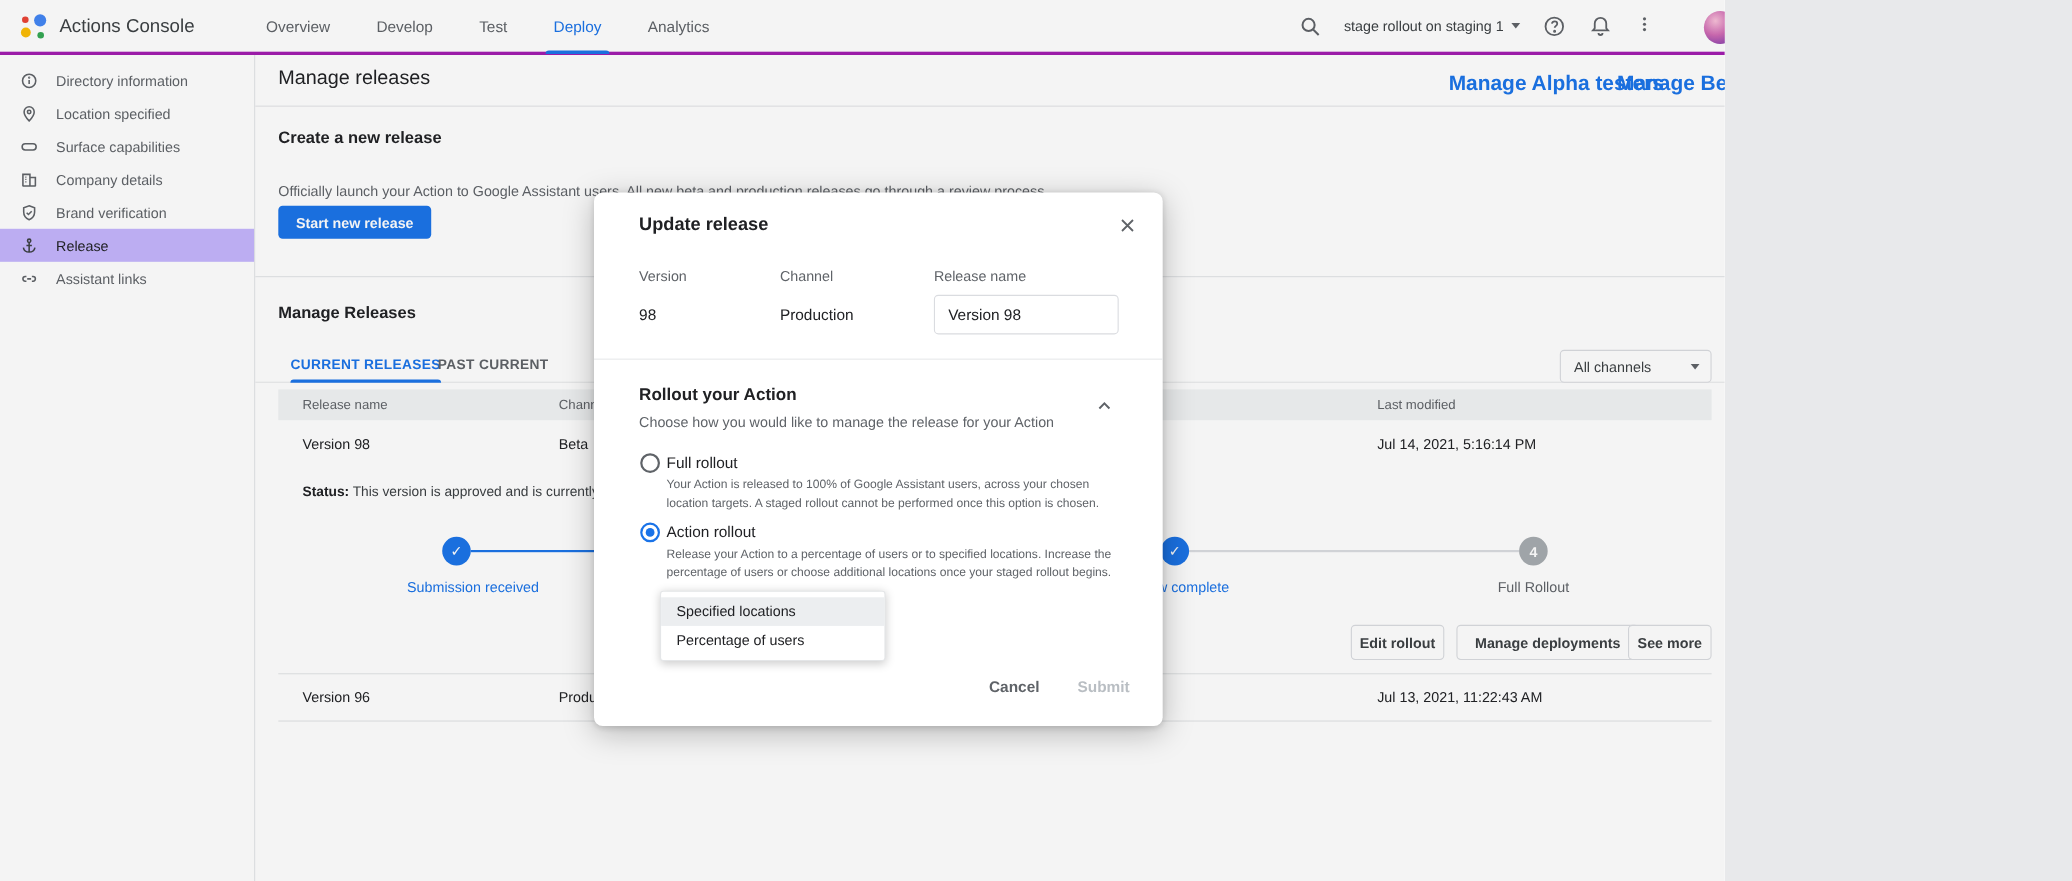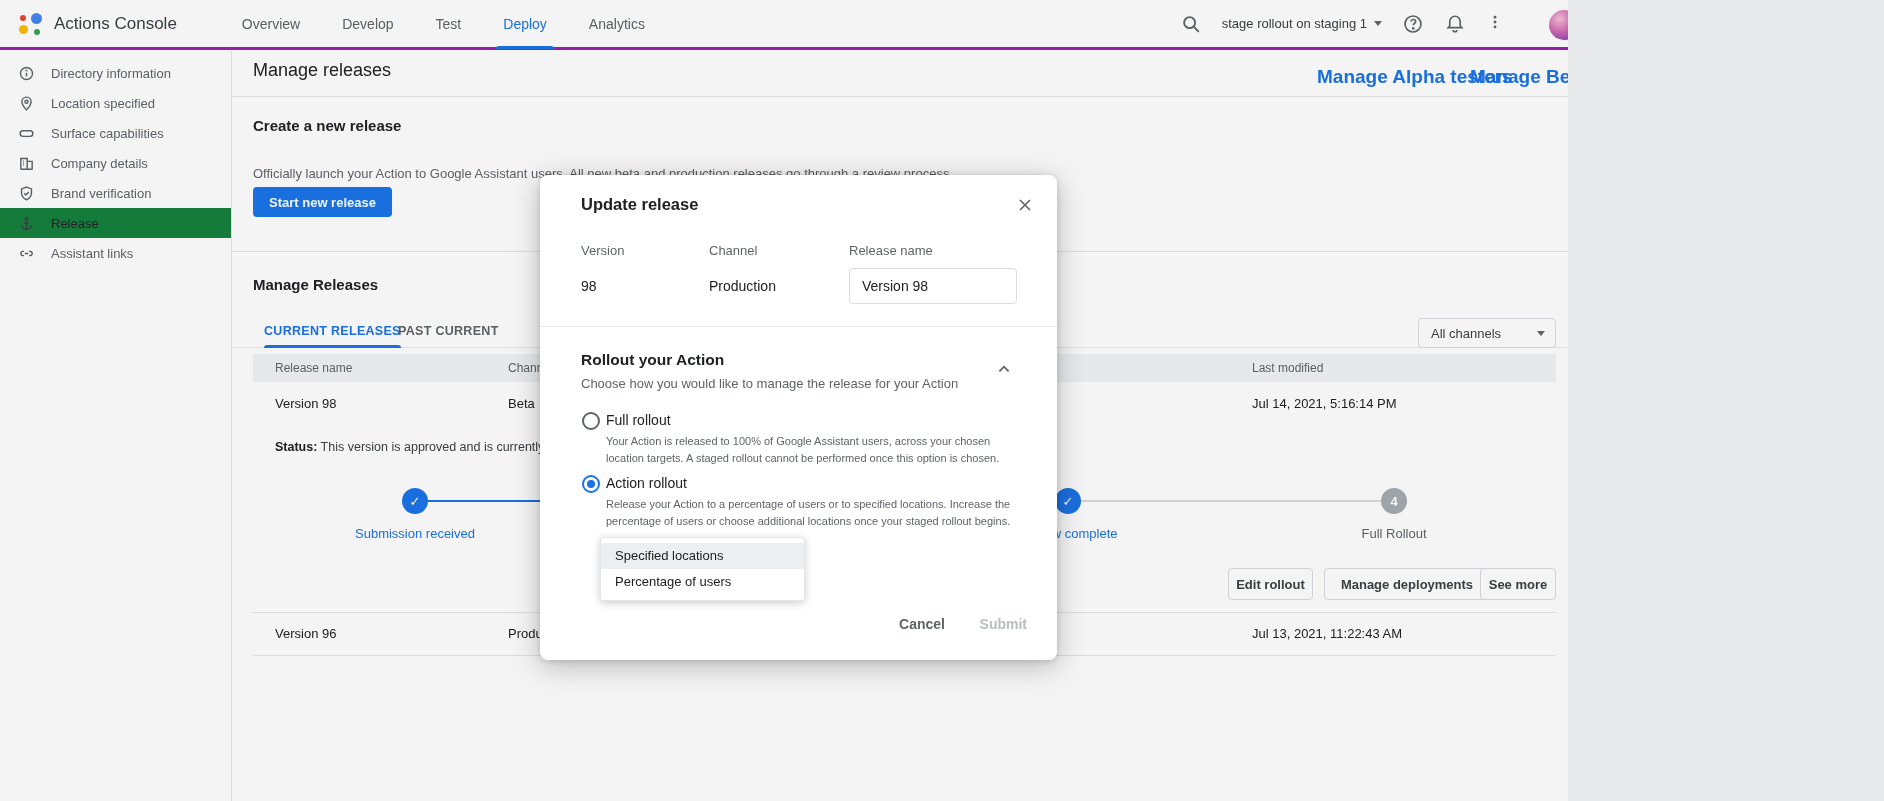--- a/index.html
+++ b/index.html
@@ -50,21 +50,21 @@
     background:radial-gradient(circle at 35% 30%, #f9c1d9, #d06bb4 45%, #8e44ad 80%, #5e2a8a);
   }
 
   
   .sidebar {
     position:absolute; left:0; top:50px; width:232px; bottom:0;
     background:#fff; border-right:1px solid #e4e6e8; padding-top:8px; z-index:2;
   }
   .side-item { display:flex; align-items:center; height:30px; padding-left:18px; gap:16px; font-size:13px; color:#5f6368; }
   .side-item svg { width:17px; height:17px; flex:none; }
-  .side-item.active { background:#15803d; color:#202124; }
+  .side-item.active { background:#c4b5fd; color:#202124; }
   .side-item.active svg { color:#3c4043; }
 
   
   .content { position:absolute; left:232px; top:50px; width:1336px; height:751px; background:#fff; z-index:1; }
   .abs { position:absolute; }
   .divider { position:absolute; height:1px; background:#e4e6e8; }
 
   .page-title { left:21px; top:10px; font-size:18px; color:#202124; white-space:nowrap; }
   .hdr-link { top:16px; font-size:19px; font-weight:bold; color:#1a73e8; white-space:nowrap; }
 
@@ -312,21 +312,21 @@
       <b data-interactable="false">Status:</b><span data-interactable="false"> This version is approved and is currently being s</span>
     </div>
 
     <div class="step-line line-done" style="left:196px; width:627px;" data-interactable="false"></div>
     <div class="step-line line-pending" style="left:849px; width:300px;" data-interactable="false"></div>
     <div class="step-circle step-done" style="left:170px;" data-interactable="false">✓</div>
     <div class="step-circle step-done" style="left:823px;" data-interactable="false">✓</div>
     <div class="step-circle step-pending" style="left:1149px;" data-interactable="false">
         <span>4</span>
       </div>
-    <div class="step-label lbl-done" style="left:183px;" data-interactable="true">Submission received</div>
+    <div class="step-label lbl-done" style="left:198px;" data-interactable="true">Submission received</div>
     <div class="step-label lbl-done" style="left:836px;" data-interactable="true">Review complete</div>
     <div class="step-label lbl-pending" style="left:1162px;" data-interactable="false">Full Rollout</div>
 
     <div class="btn-outline" style="left:996px; width:85px;" data-interactable="true">Edit rollout</div>
     <div class="btn-outline" style="left:1092px; width:166px;" data-interactable="true">Manage deployments</div>
     <div class="btn-outline" style="left:1248px; width:76px;" data-interactable="true">See more</div>
 
     <div class="divider" style="left:21px; top:562px; width:1303px;" data-interactable="false"></div>
 
     <div class="abs trow row2" data-interactable="true">

